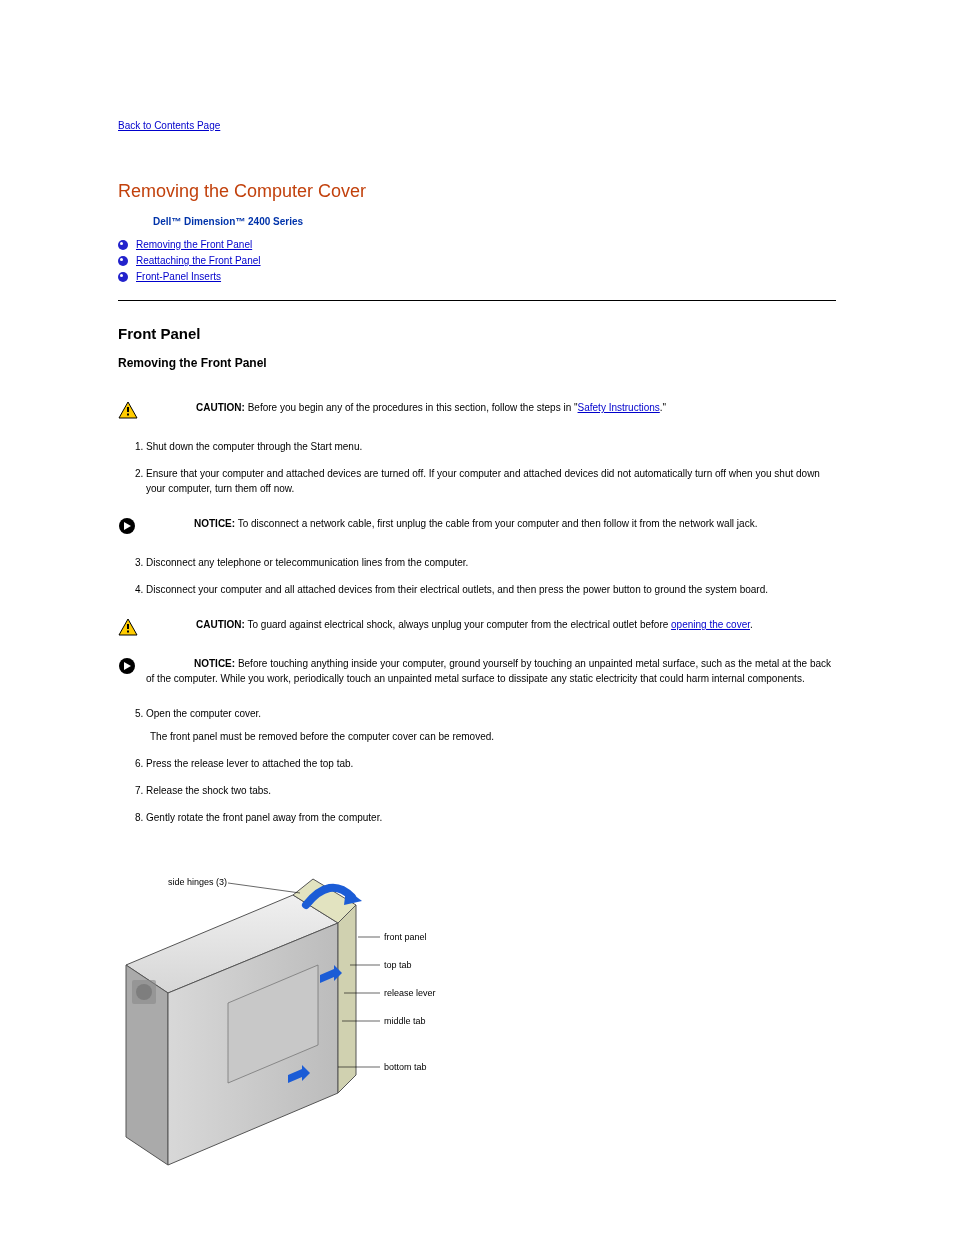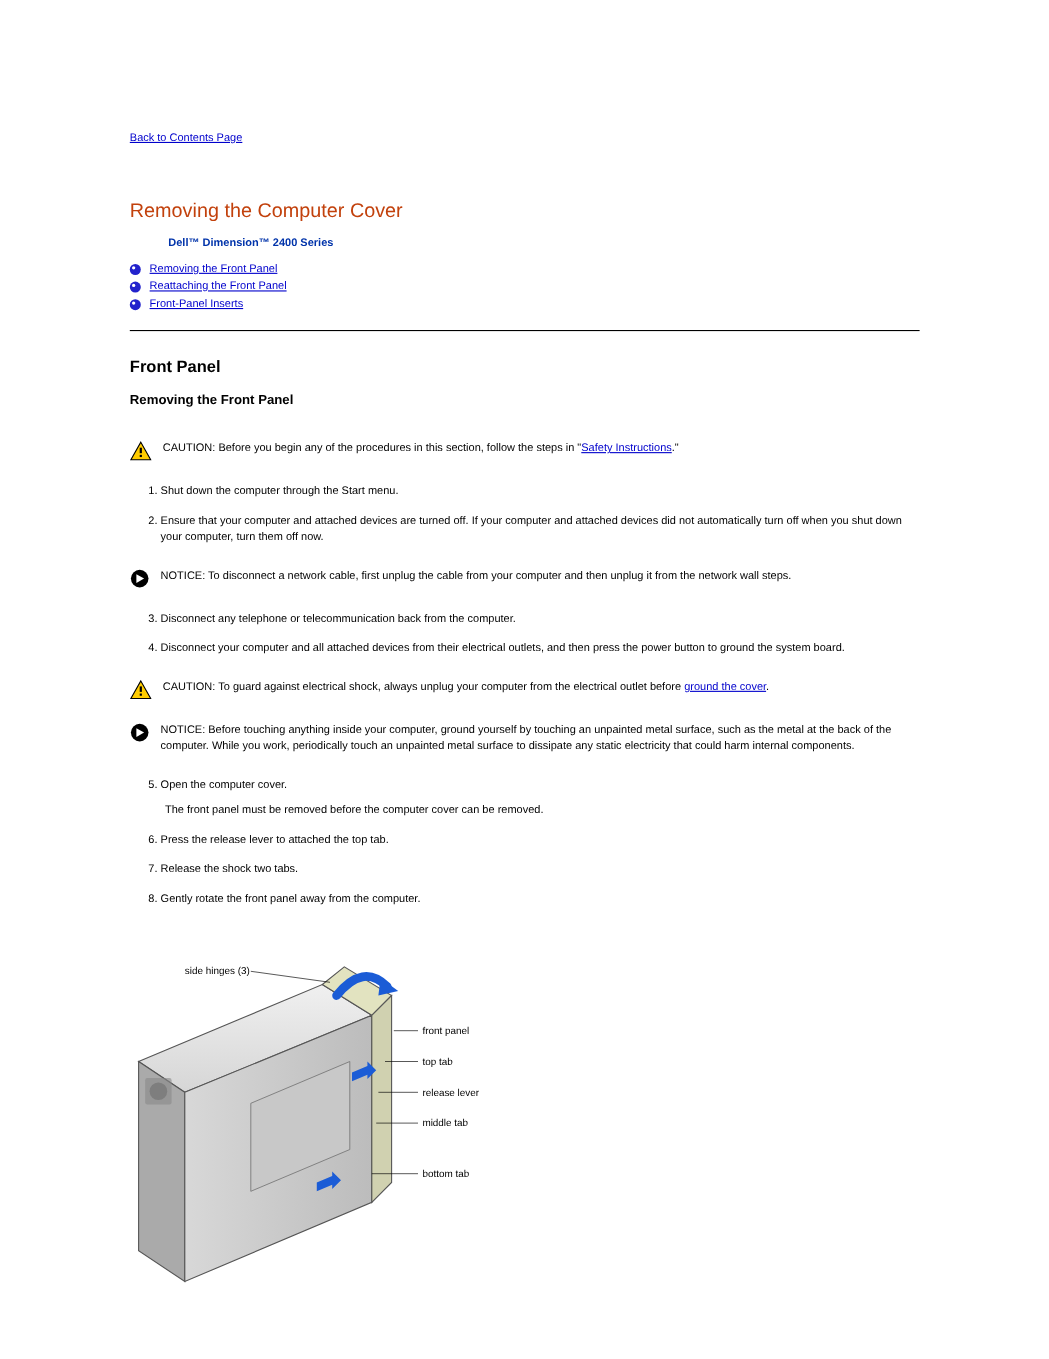--- a/index.html
+++ b/index.html
@@ -102,21 +102,22 @@
       height: 18px;
       flex-shrink: 0;
       margin-right: 10px;
       margin-top: 1px;
     }
     .callout-text {
       font-size: 10px;
       line-height: 1.5;
     }
     .callout-text b {
-      font-weight: normal;
+      font-weight: bold;
+      margin-left: 48px;
     }
     .callout-link {
       color: #0000cc;
       text-decoration: underline;
     }
     ol {
       list-style: decimal;
       margin-left: 28px;
       margin-bottom: 20px;
     }
@@ -189,38 +190,38 @@
   <li>Ensure that your computer and attached devices are turned off. If your computer and attached devices did not automatically turn off when you shut down your computer, turn them off now.</li>
 </ol>
 
 <div class="callout">
   <svg class="notice-icon" viewBox="0 0 18 18">
     <circle cx="9" cy="9" r="8" fill="#000"></circle>
     <polygon points="6,5 13,9 6,13" fill="#fff"></polygon>
   </svg>
   <div class="callout-text">
     <b>NOTICE:</b>
-    <span>To disconnect a network cable, first unplug the cable from your computer and then unplug it from the network wall steps.</span>
+    <span>To disconnect a network cable, first unplug the cable from your computer and then follow it from the network wall jack.</span>
   </div>
 </div>
 
 <ol start="3">
-  <li>Disconnect any telephone or telecommunication back from the computer.</li>
+  <li>Disconnect any telephone or telecommunication lines from the computer.</li>
   <li>Disconnect your computer and all attached devices from their electrical outlets, and then press the power button to ground the system board.</li>
 </ol>
 
 <div class="callout">
   <svg class="caution-icon" viewBox="0 0 20 18">
     <polygon points="10,1 19,17 1,17" fill="#ffcc00" stroke="#000" stroke-width="1"></polygon>
     <rect x="9" y="6" width="2" height="5" fill="#000"></rect>
     <rect x="9" y="12.5" width="2" height="2" fill="#000"></rect>
   </svg>
   <div class="callout-text">
     <b>CAUTION:</b>
-    <span>To guard against electrical shock, always unplug your computer from the electrical outlet before </span><a href="#" class="callout-link">ground the cover</a><span>.</span>
+    <span>To guard against electrical shock, always unplug your computer from the electrical outlet before </span><a href="#" class="callout-link">opening the cover</a><span>.</span>
   </div>
 </div>
 
 <div class="callout">
   <svg class="notice-icon" viewBox="0 0 18 18">
     <circle cx="9" cy="9" r="8" fill="#000"></circle>
     <polygon points="6,5 13,9 6,13" fill="#fff"></polygon>
   </svg>
   <div class="callout-text">
     <b>NOTICE:</b>

